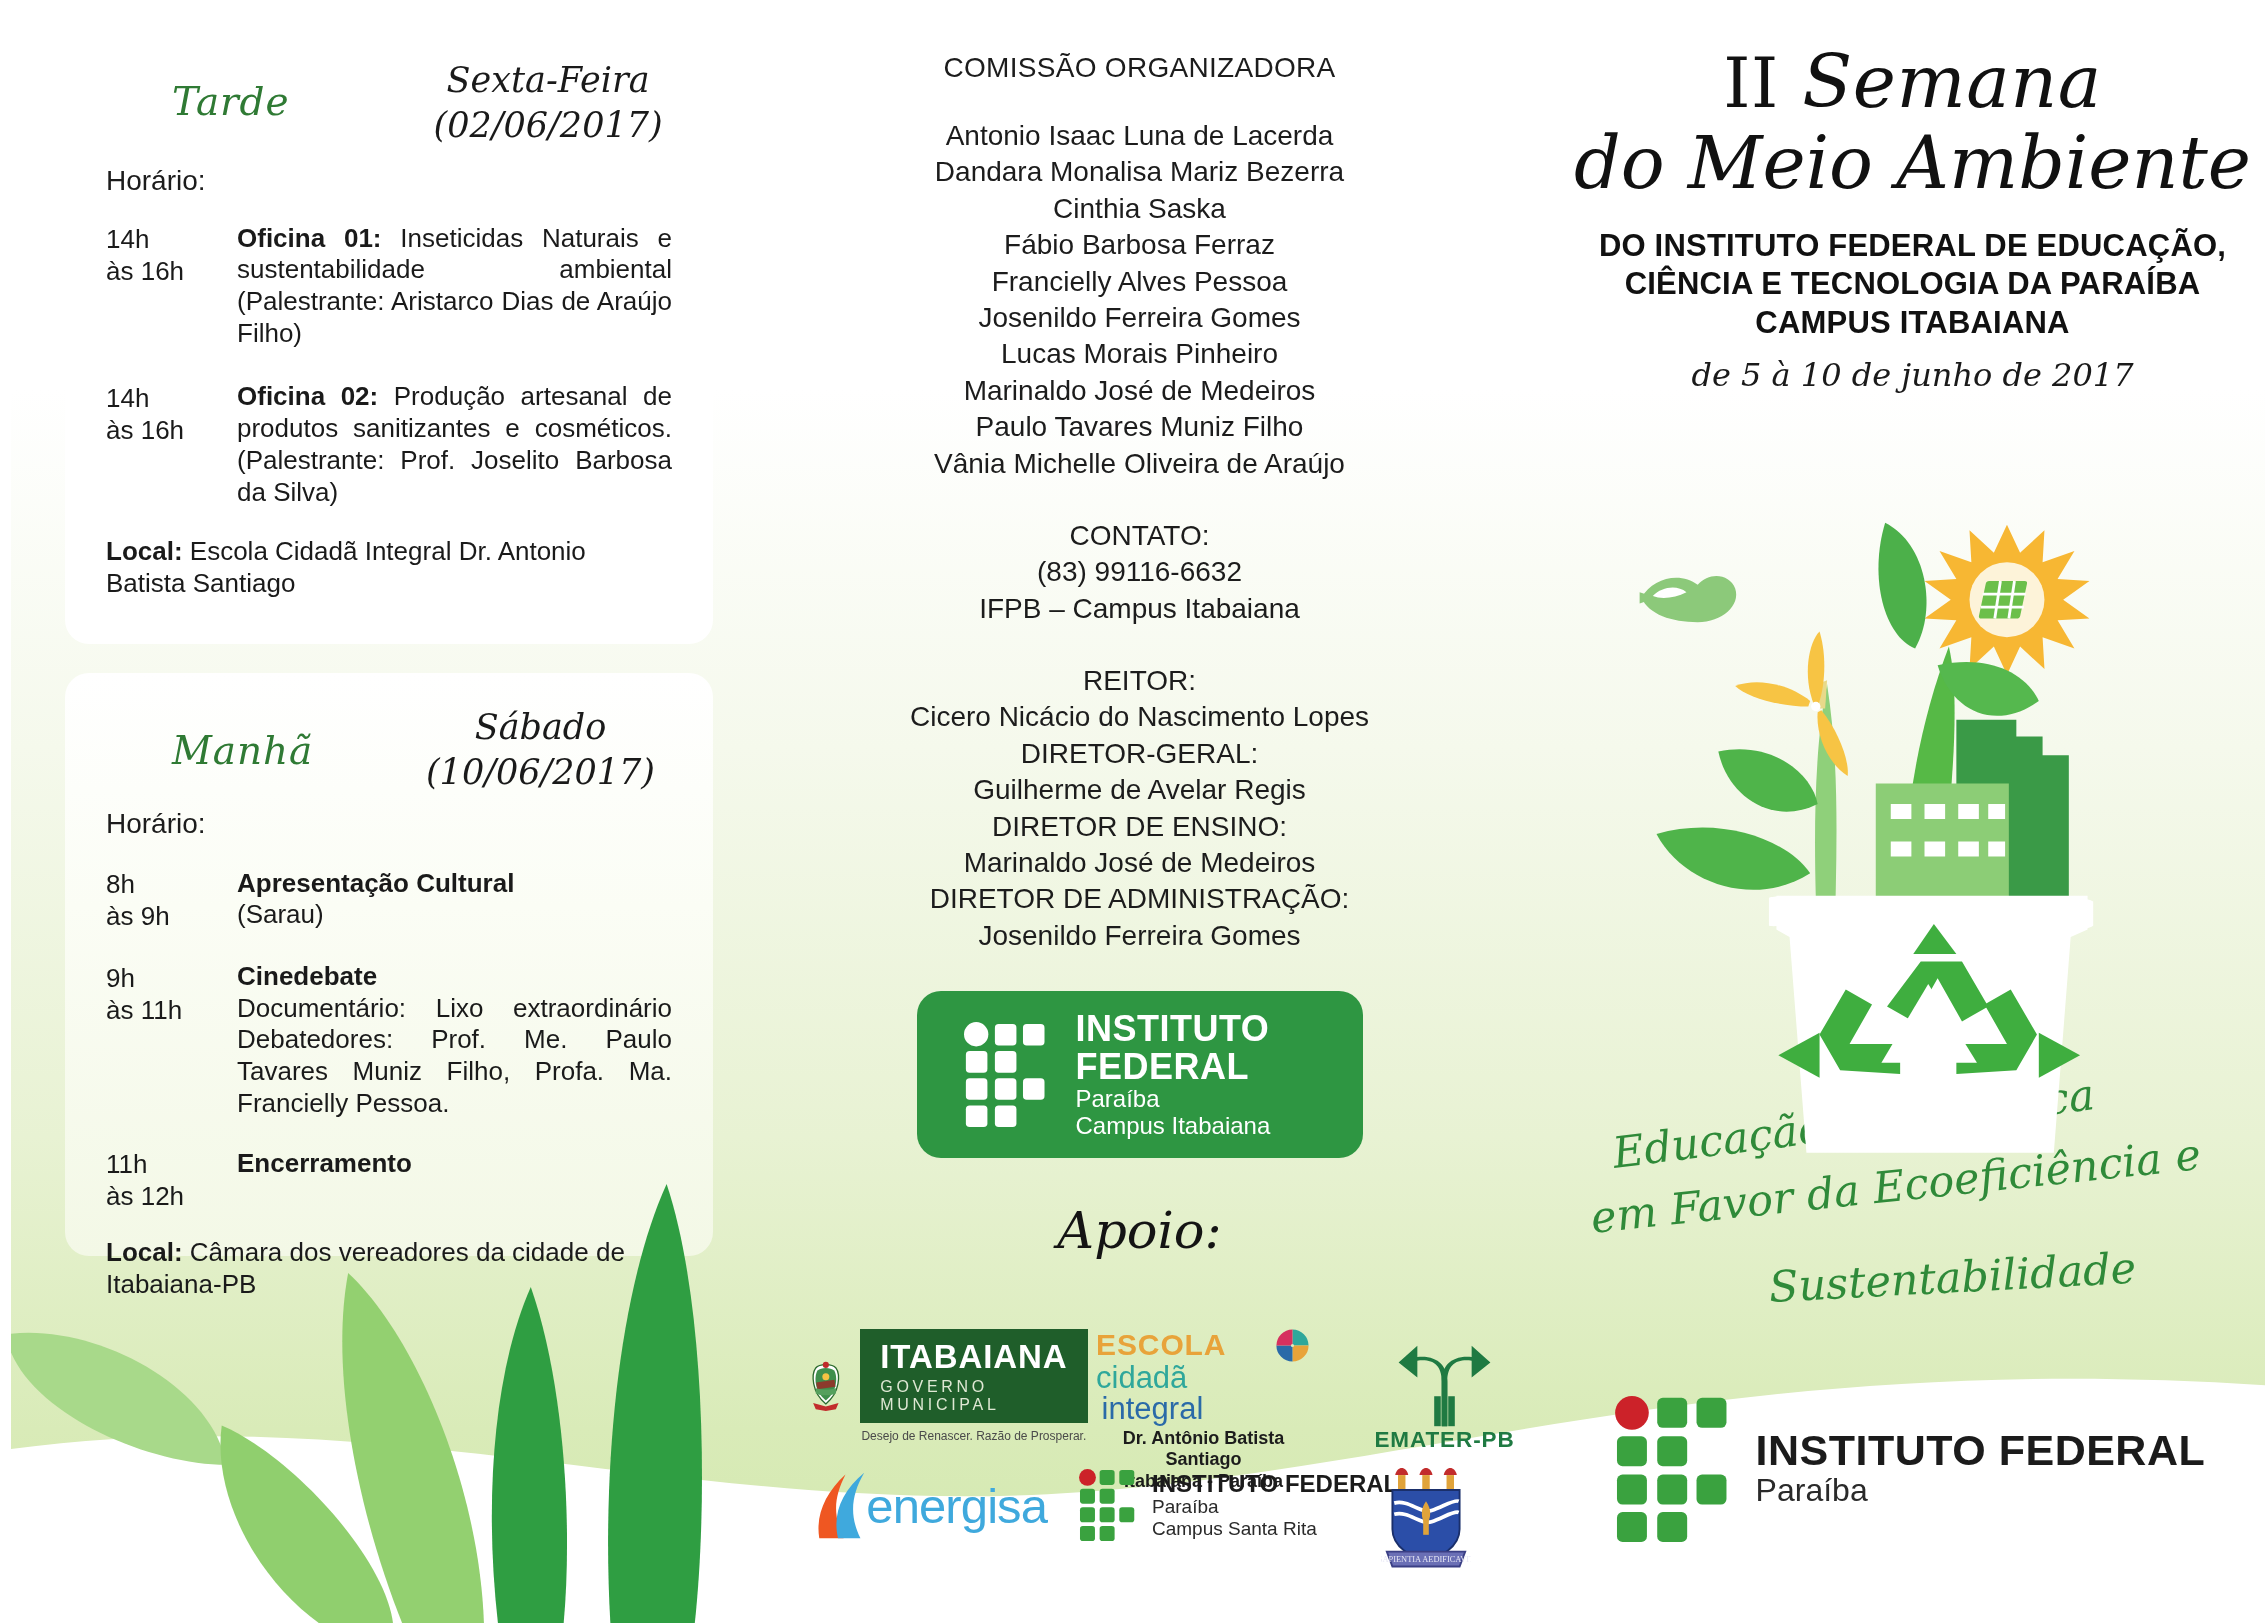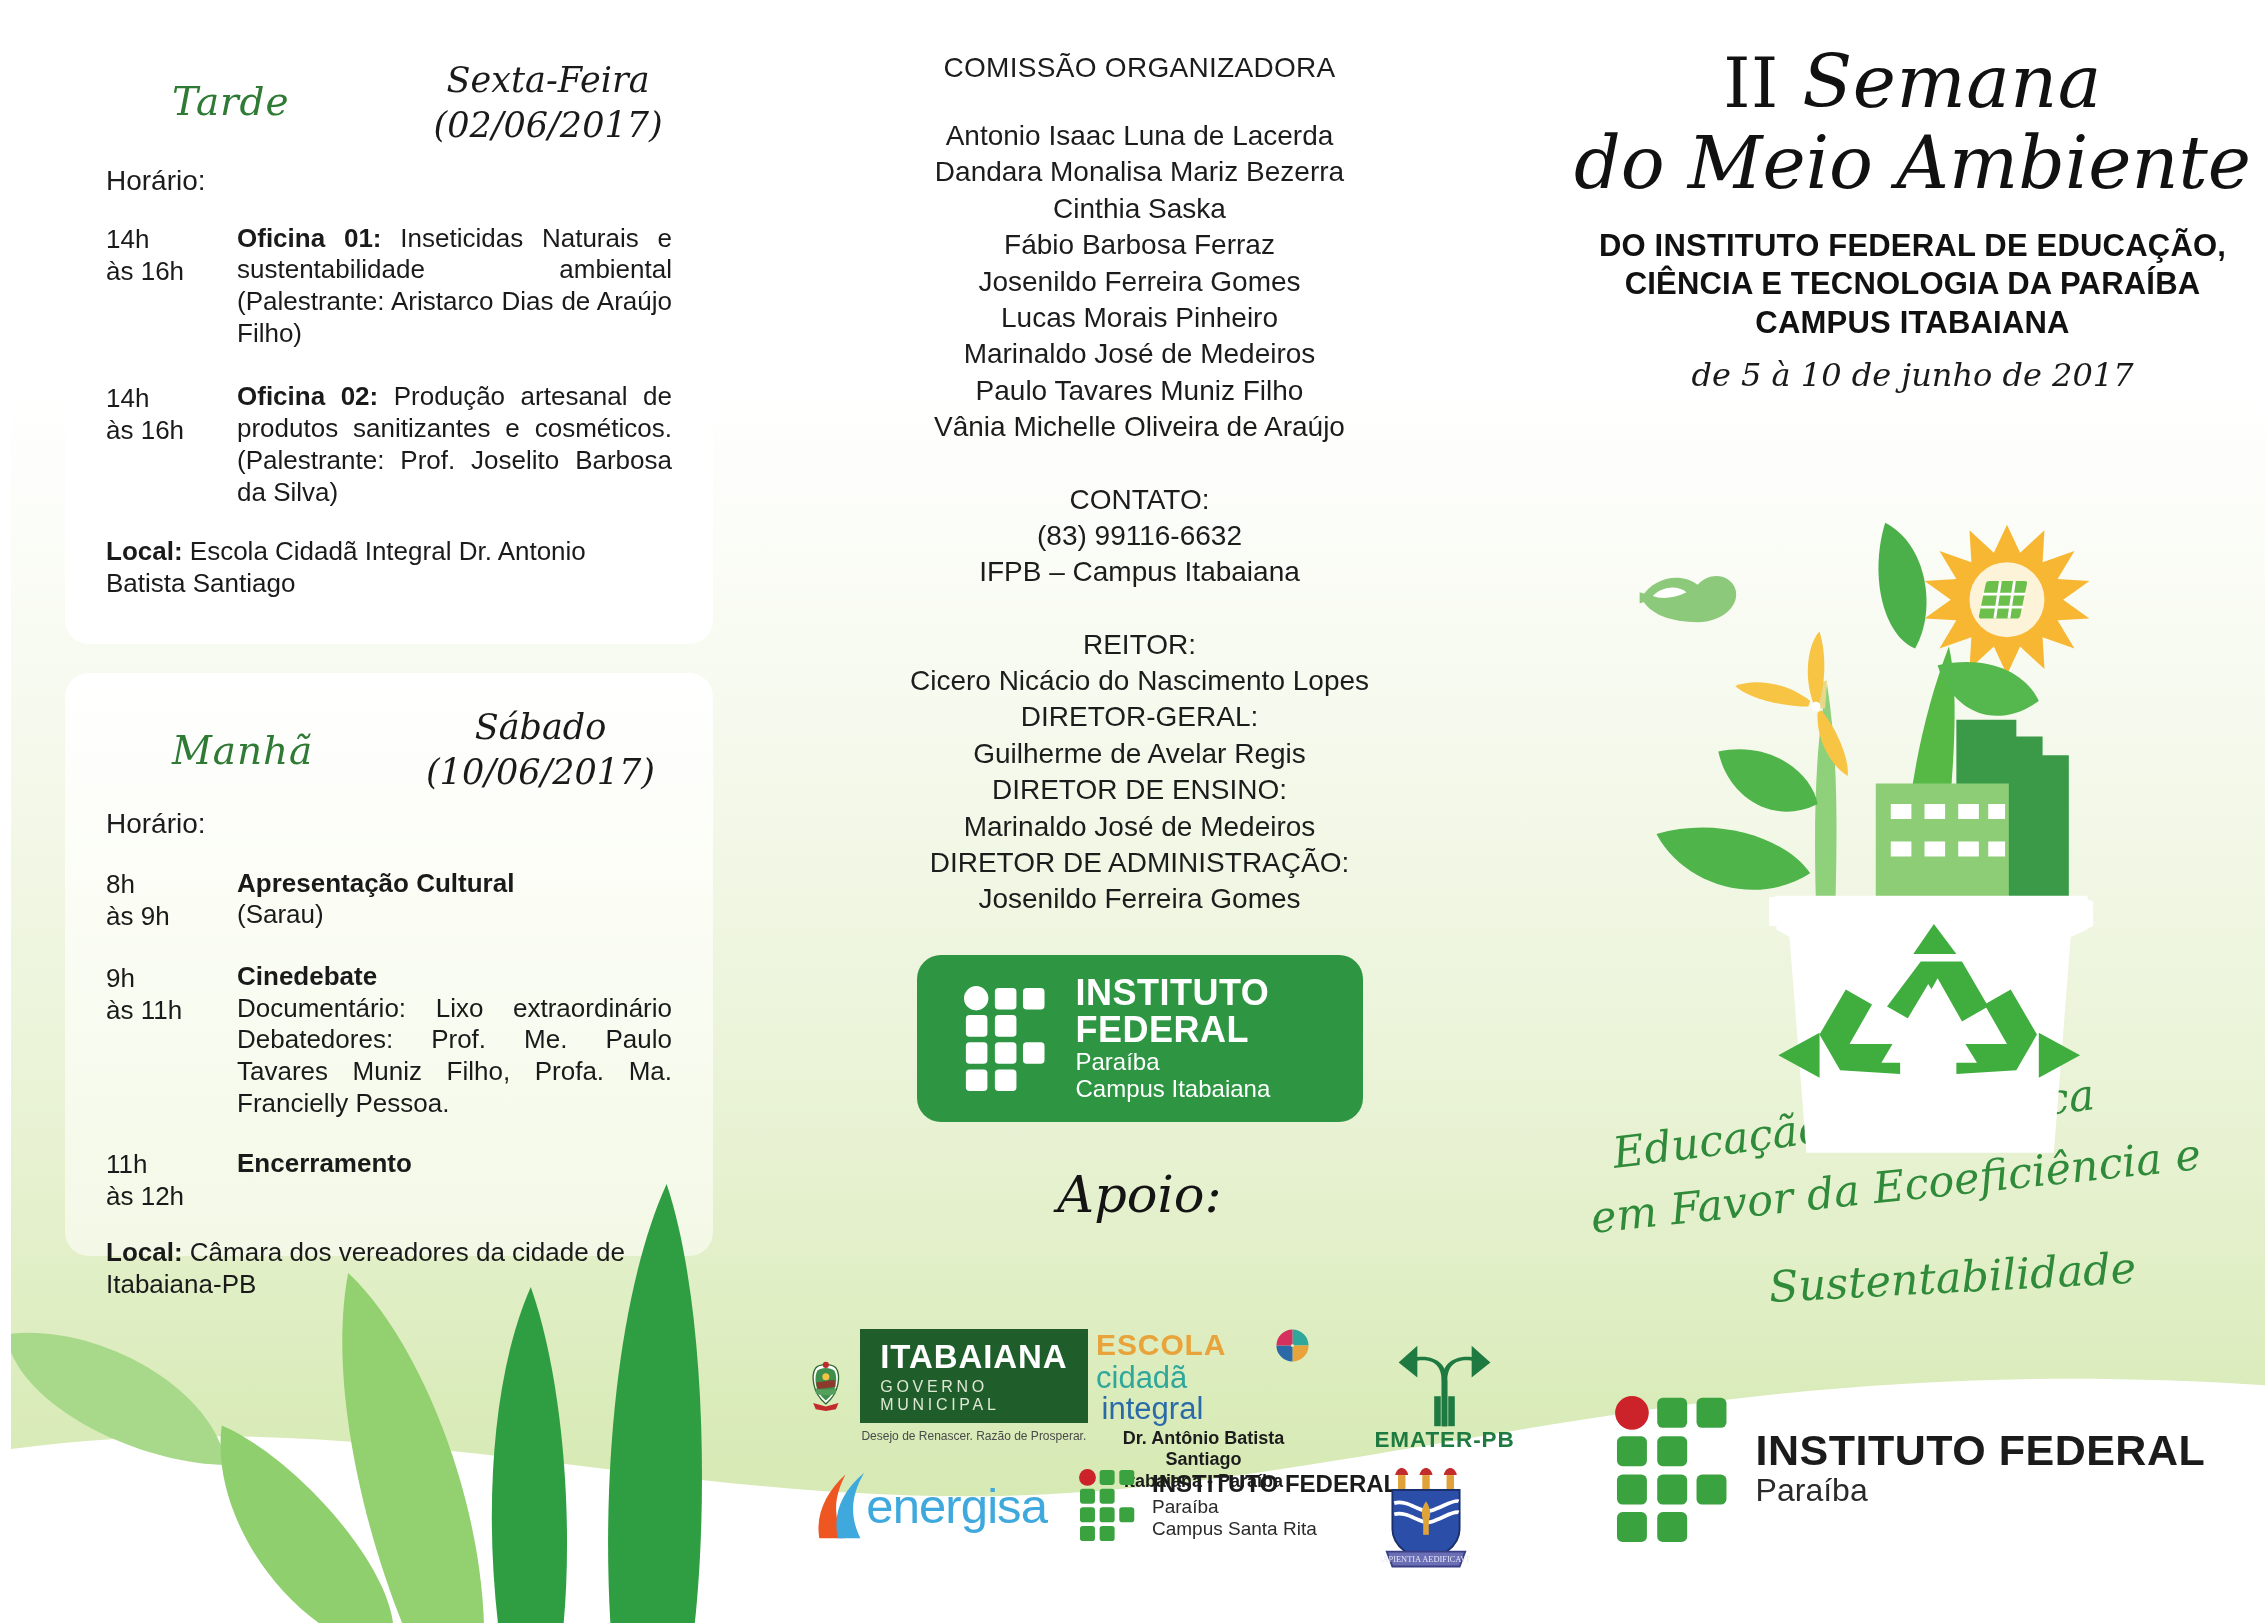--- a/index.html
+++ b/index.html
@@ -302,20 +302,21 @@
 
   <div class="panel" id="panel-mid">
 
     <div class="mid-title">COMISSÃO ORGANIZADORA</div>
 
     <div class="mid-list">
       <div>Antonio Isaac Luna de Lacerda</div>
       <div>Dandara Monalisa Mariz Bezerra</div>
       <div>Cinthia Saska</div>
       <div>Fábio Barbosa Ferraz</div>
+      <div>Francielly Alves Pessoa</div>
       <div>Josenildo Ferreira Gomes</div>
       <div>Lucas Morais Pinheiro</div>
       <div>Marinaldo José de Medeiros</div>
       <div>Paulo Tavares Muniz Filho</div>
       <div>Vânia Michelle Oliveira de Araújo</div>
     </div>
 
     <div class="mid-block">
       <div>CONTATO:</div>
       <div>(83) 99116-6632</div>

